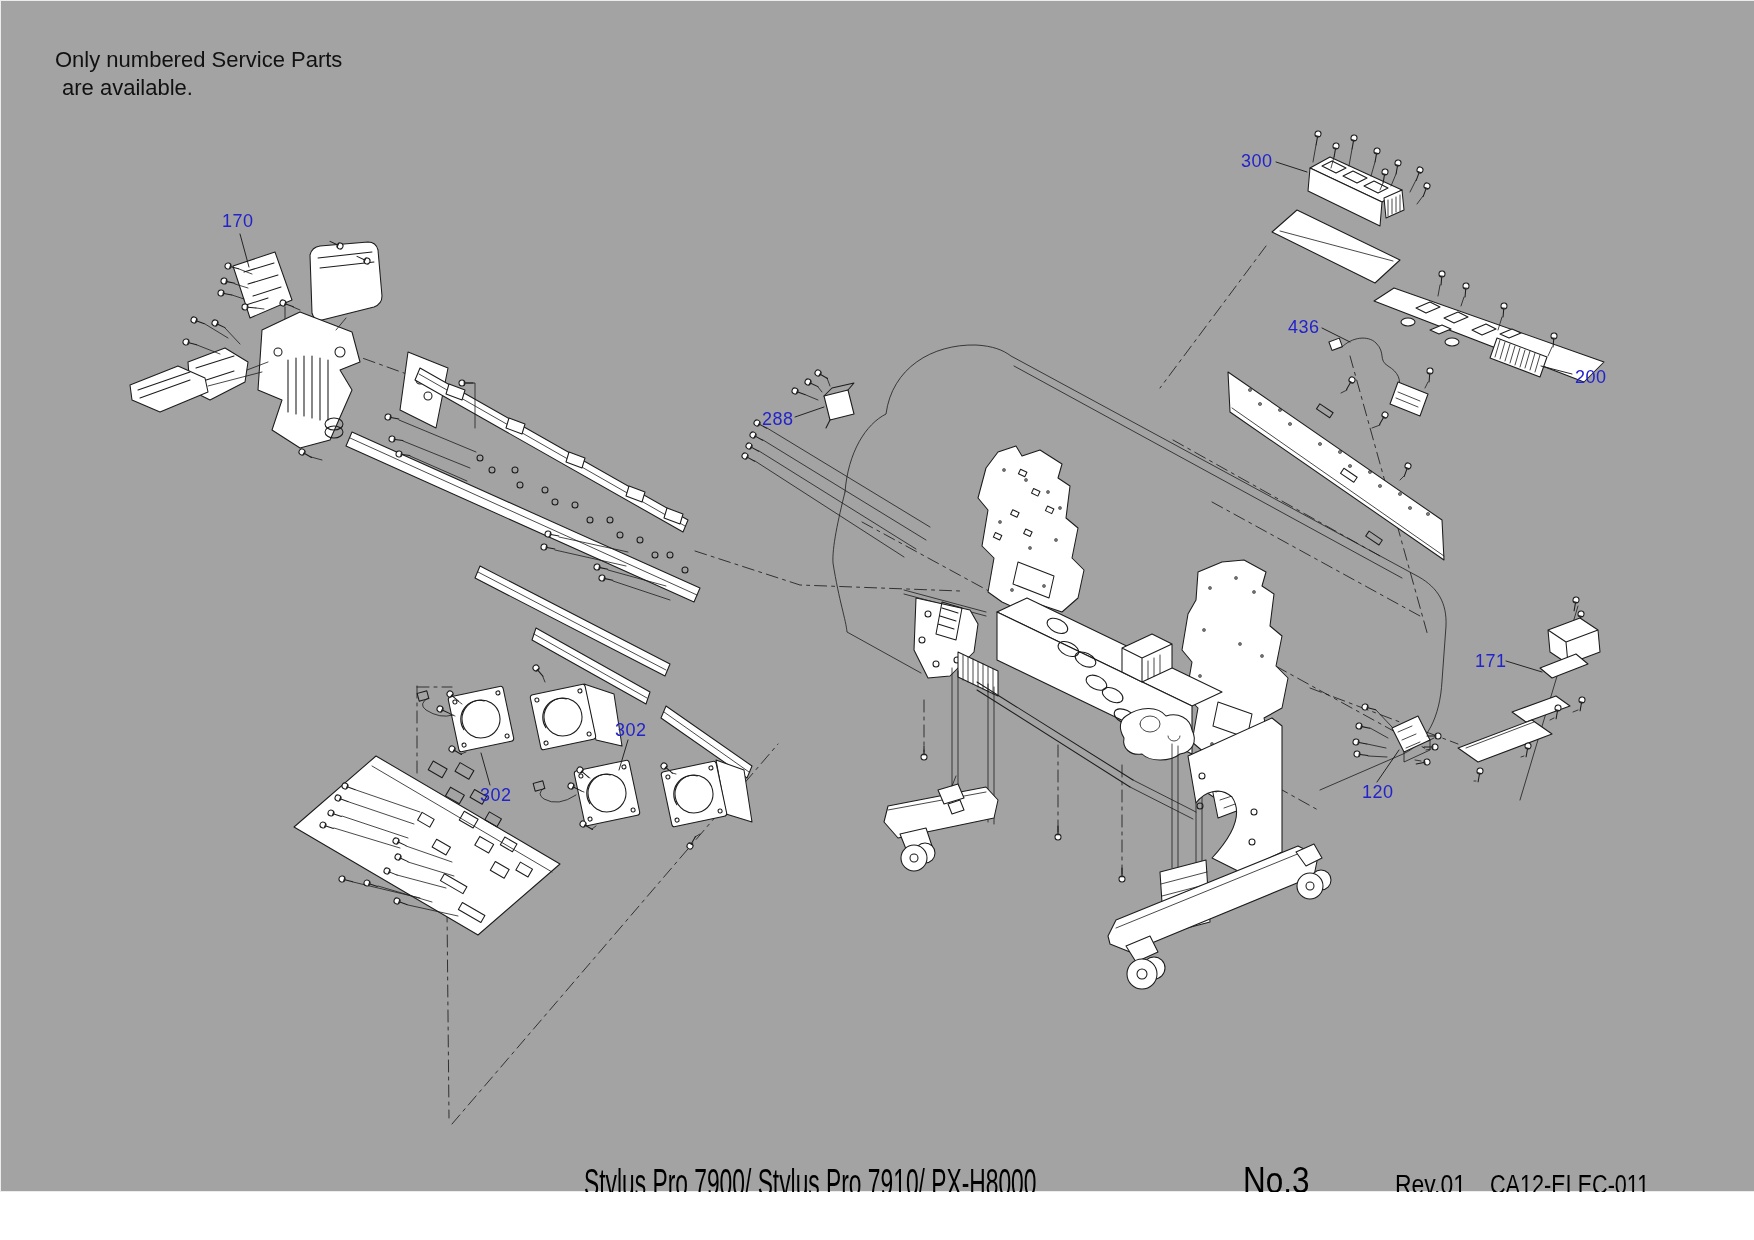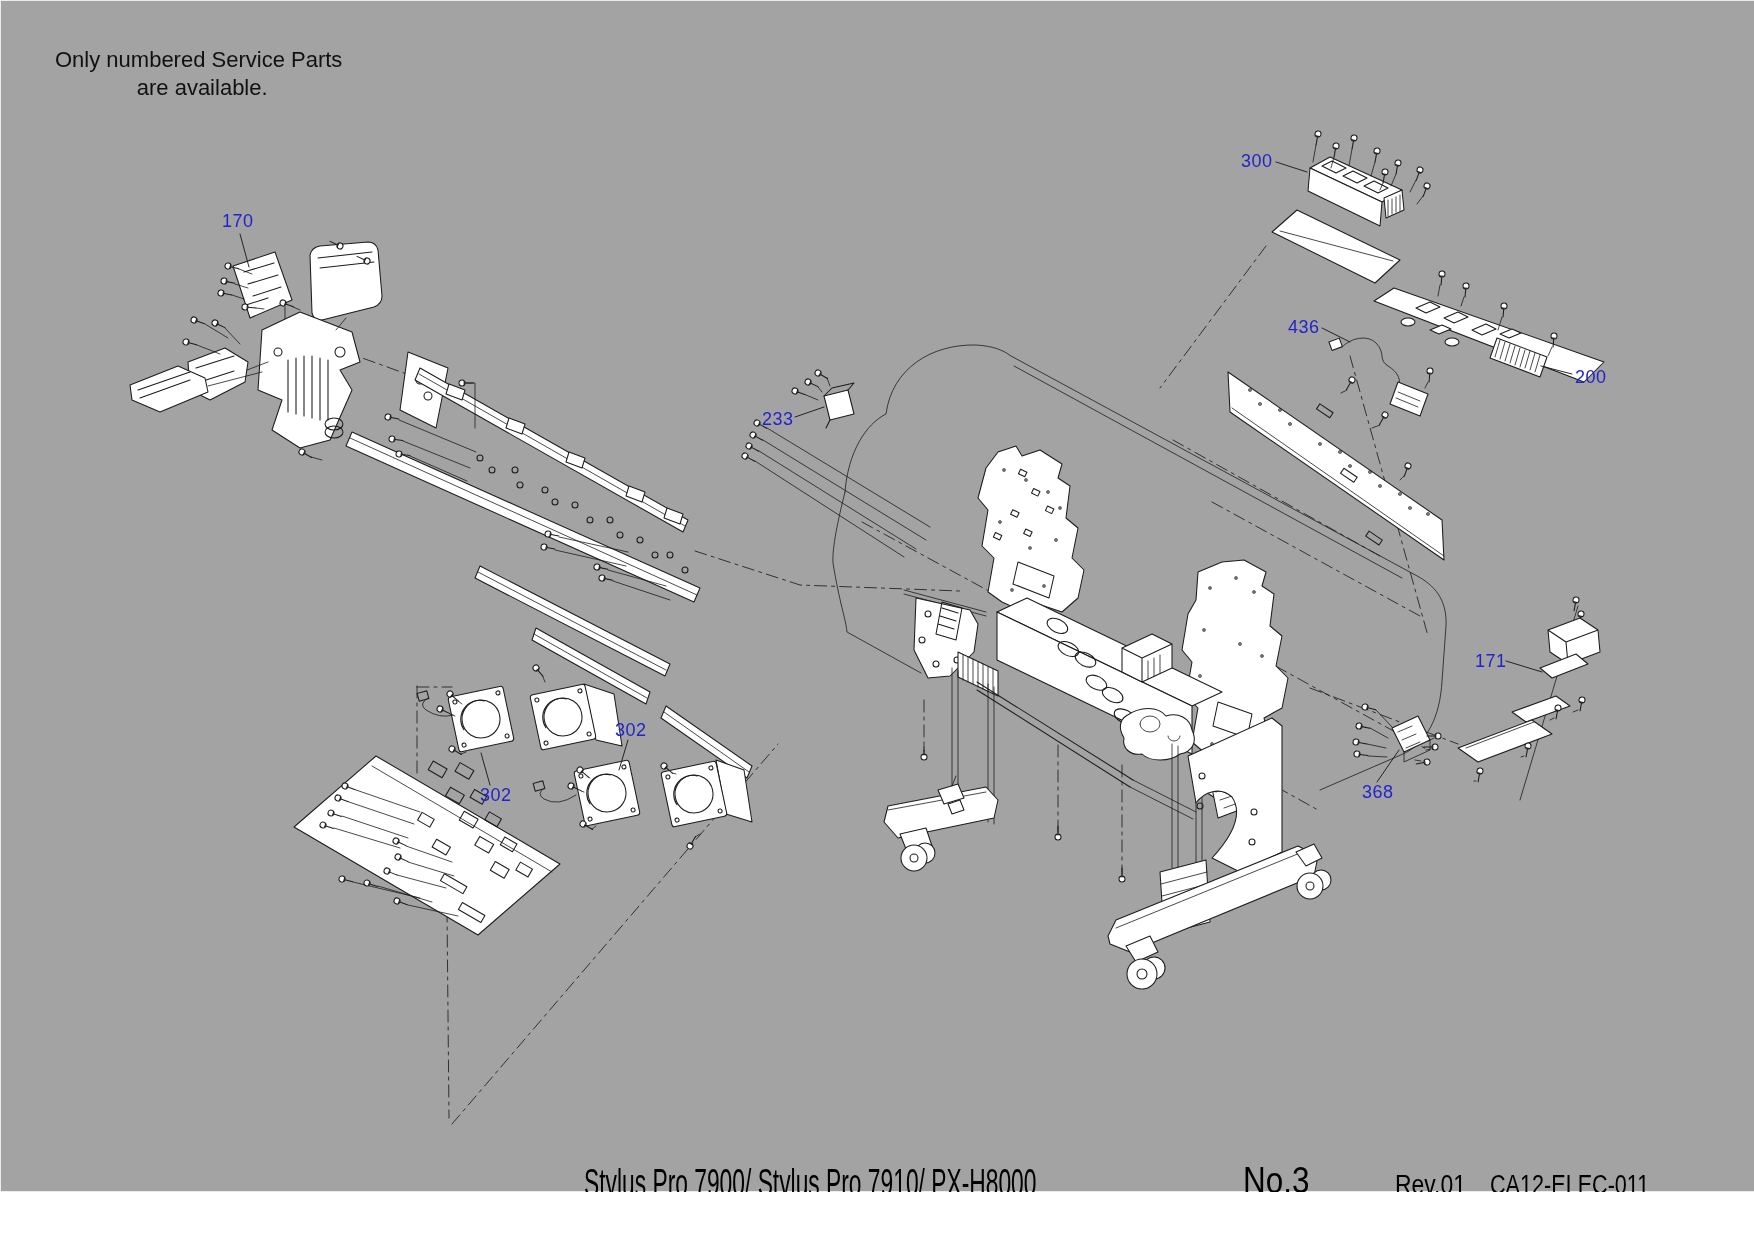--- a/index.html
+++ b/index.html
@@ -1,20 +1,20 @@
 <!DOCTYPE html>
 <html><head>
 <meta charset="utf-8">
 <style>
   html,body{margin:0;padding:0;background:#fff;}
   .page{position:relative;width:1754px;height:1192px;background:#a3a3a3;overflow:hidden;
         font-family:"Liberation Sans", sans-serif;color:#111;
         box-shadow:inset 0 0 0 1px #ececec;padding-left:16px;}
   .hdr{position:absolute;left:55px;top:46px;font-size:22px;line-height:28px;color:#111;}
-  .hdr .l2{padding-left:7px;text-align:center;}
+  .hdr .l2{padding-left:7px;}
   .diagram-svg{position:absolute;left:0;top:0;}
   .callout{position:absolute;color:#2323cc;font-size:18px;line-height:18px;letter-spacing:0.5px;}
   .ftr{position:absolute;left:0;top:0;width:100%;height:100%;pointer-events:none;}
   .ftr span{position:absolute;display:inline-block;transform-origin:left top;white-space:nowrap;color:#000;}
   .f-models{left:584px;top:1162px;font-size:38px;transform:scaleX(0.60);}
   .f-no{left:1243px;top:1160px;font-size:37px;transform:scaleX(0.85);}
   .f-rev{left:1395px;top:1170px;font-size:27px;transform:scaleX(0.85);}
   .f-code{left:1490px;top:1170px;font-size:27px;transform:scaleX(0.80);}
   
   .d path,.d line,.d polyline,.d circle,.d ellipse,.d rect{fill:none;stroke:#1c1c1c;stroke-width:1.05;stroke-linecap:round;stroke-linejoin:round;}
@@ -497,23 +497,23 @@
       <line class="ldr" x1="1377" y1="782" x2="1399" y2="750"></line>
       <line class="ldr" x1="628" y1="740" x2="619" y2="770"></line>
       <line class="ldr" x1="490" y1="785" x2="481" y2="753"></line>
     </g>
   </svg>
 
   <span class="callout" style="left:222px;top:212px">170</span>
   <span class="callout" style="left:1241px;top:152px">300</span>
   <span class="callout" style="left:1288px;top:318px">436</span>
   <span class="callout" style="left:1575px;top:368px">200</span>
-  <span class="callout" style="left:762px;top:410px">233</span>
+  <span class="callout" style="left:762px;top:410px">288</span>
   <span class="callout" style="left:1475px;top:652px">171</span>
-  <span class="callout" style="left:1362px;top:783px">368</span>
+  <span class="callout" style="left:1362px;top:783px">120</span>
   <span class="callout" style="left:615px;top:721px">302</span>
   <span class="callout" style="left:480px;top:786px">302</span>
 
   <div class="ftr">
     <span class="f-models">Stylus Pro 7900/ Stylus Pro 7910/ PX-H8000</span>
     <span class="f-no">No.3</span>
     <span class="f-rev">Rev.01</span>
     <span class="f-code">CA12-ELEC-011</span>
   </div>
 

